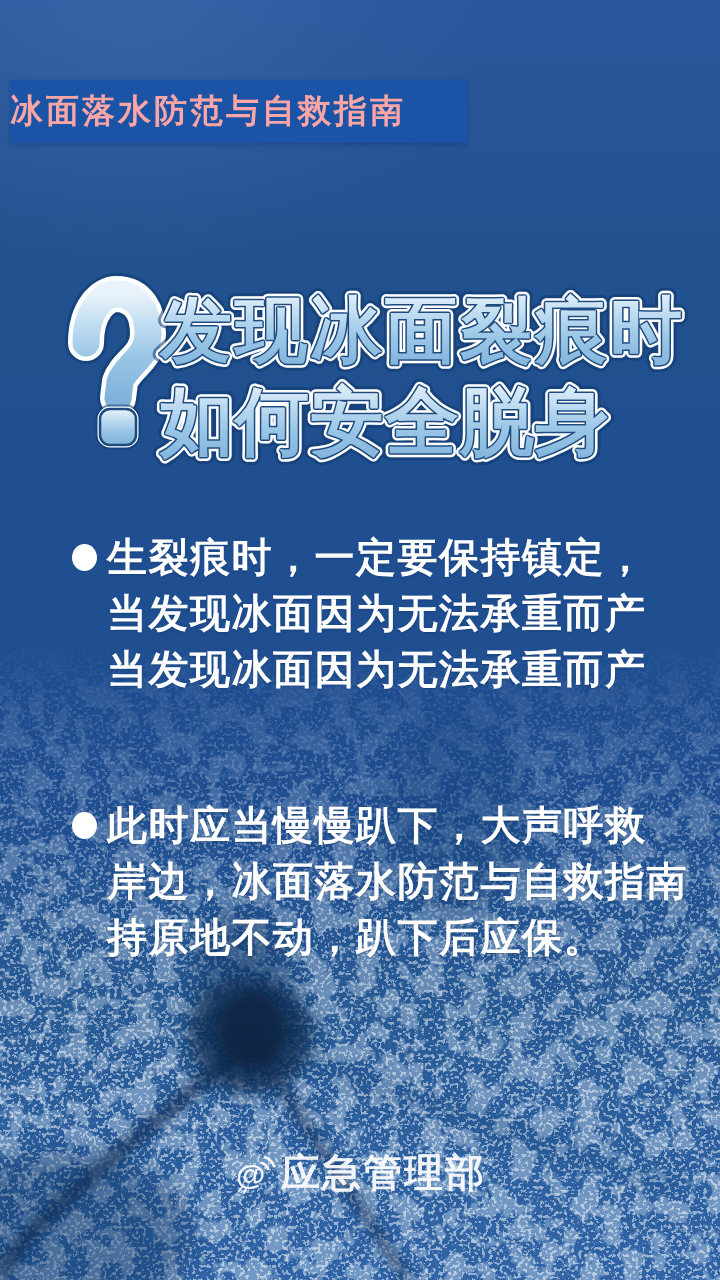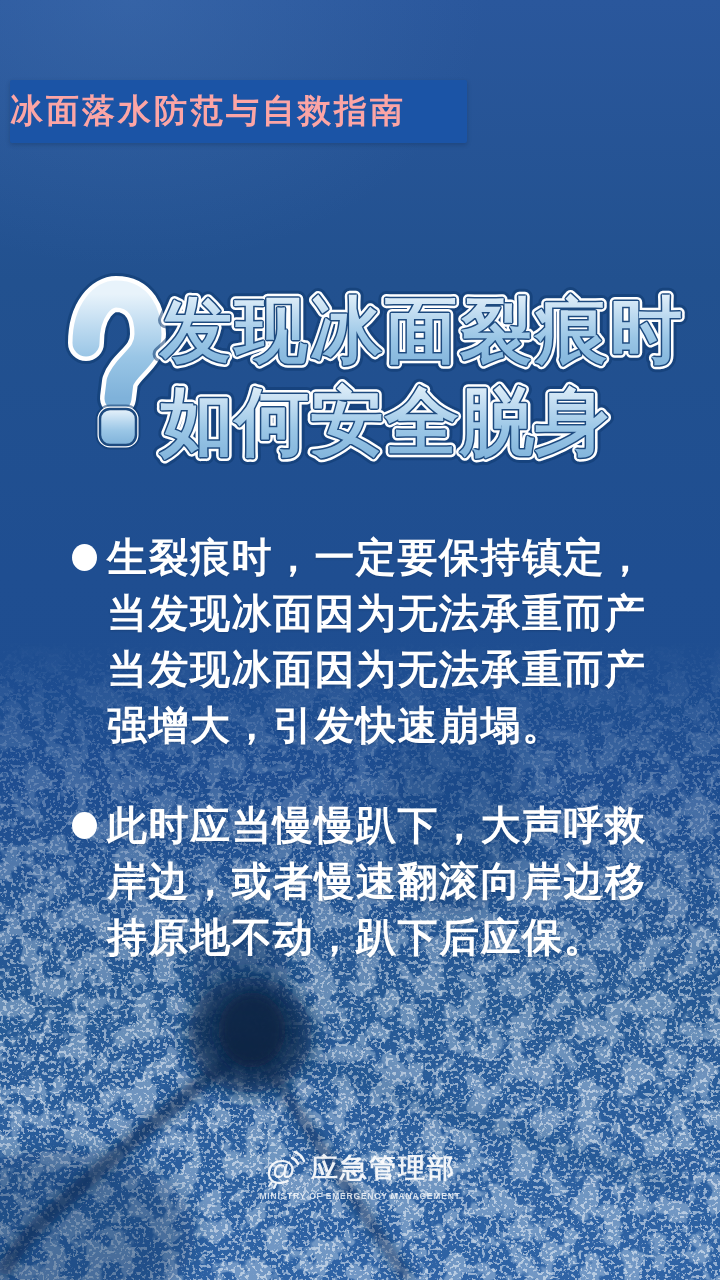--- a/index.html
+++ b/index.html
@@ -37,21 +37,21 @@
     position:absolute;left:107px;width:585px;color:#ffffff;
     font-size:40px;font-weight:700;line-height:56px;letter-spacing:1.5px;white-space:nowrap;
     text-shadow:0 1px 2px rgba(10,30,60,.25);
   }
   .tip1{top:529px;} .tip2{top:797px;}
   .logo{
     position:absolute;left:0;top:1146px;width:720px;text-align:center;color:#ffffff;opacity:.92;
   }
   .logo-row{display:flex;align-items:center;justify-content:center;gap:3px;}
   .logo-at{width:44px;height:44px;}
-  .logo-main{font-size:27px;font-weight:700;letter-spacing:2px;}
+  .logo-main{font-size:39px;font-weight:700;letter-spacing:2px;}
   .logo-sub{margin-top:1px;font-size:8.5px;font-weight:700;letter-spacing:.8px;color:rgba(255,255,255,.85);}
 </style>
 </head>
 <body>
 
 <div class="page">
 
   <svg class="ice-svg" viewBox="0 0 720 640" aria-hidden="true">
     <defs>
       <filter id="frostPatches" x="-10%" y="-10%" width="120%" height="120%">
@@ -132,36 +132,34 @@
       <text class="t2 lay-white" x="160" y="192">如何安全脱身</text>
       <text class="t2 lay-fill" x="160" y="192">如何安全脱身</text>
     </g>
   </svg>
 
   <span class="bullet b1"></span>
   <div class="tip tip1">
     <div>生裂痕时，一定要保持镇定，</div>
     <div>当发现冰面因为无法承重而产</div>
     <div>当发现冰面因为无法承重而产</div>
-    <div>强增大，引发快速崩塌。</div>
   </div>
 
   <span class="bullet b2"></span>
   <div class="tip tip2">
     <div>此时应当慢慢趴下，大声呼救</div>
-    <div>岸边，或者慢速翻滚向岸边移</div>
+    <div>岸边，冰面落水防范与自救指南</div>
     <div>持原地不动，趴下后应保。</div>
   </div>
 
   <div class="logo">
     <div class="logo-row">
       <svg class="logo-at" viewBox="0 0 44 44">
         <path d="M28,12 a10,10 0 0 1 6,6" stroke="#ffffff" stroke-width="2.6" fill="none" stroke-linecap="round"></path>
         <path d="M31,6 a16,16 0 0 1 9,9" stroke="#ffffff" stroke-width="2.6" fill="none" stroke-linecap="round"></path>
         <path d="M8,36 l-3,4 M12,38 l-2,4" stroke="#ffffff" stroke-width="2" fill="none" stroke-linecap="round"></path>
         <text x="2" y="34" font-size="30" font-weight="700" fill="#ffffff" font-family="Liberation Sans, DejaVu Sans, sans-serif">@</text>
       </svg>
       <span class="logo-main">应急管理部</span>
     </div>
-    <div class="logo-sub">MINISTRY OF EMERGENCY MANAGEMENT</div>
   </div>
 
 </div>
 
 </body></html>

